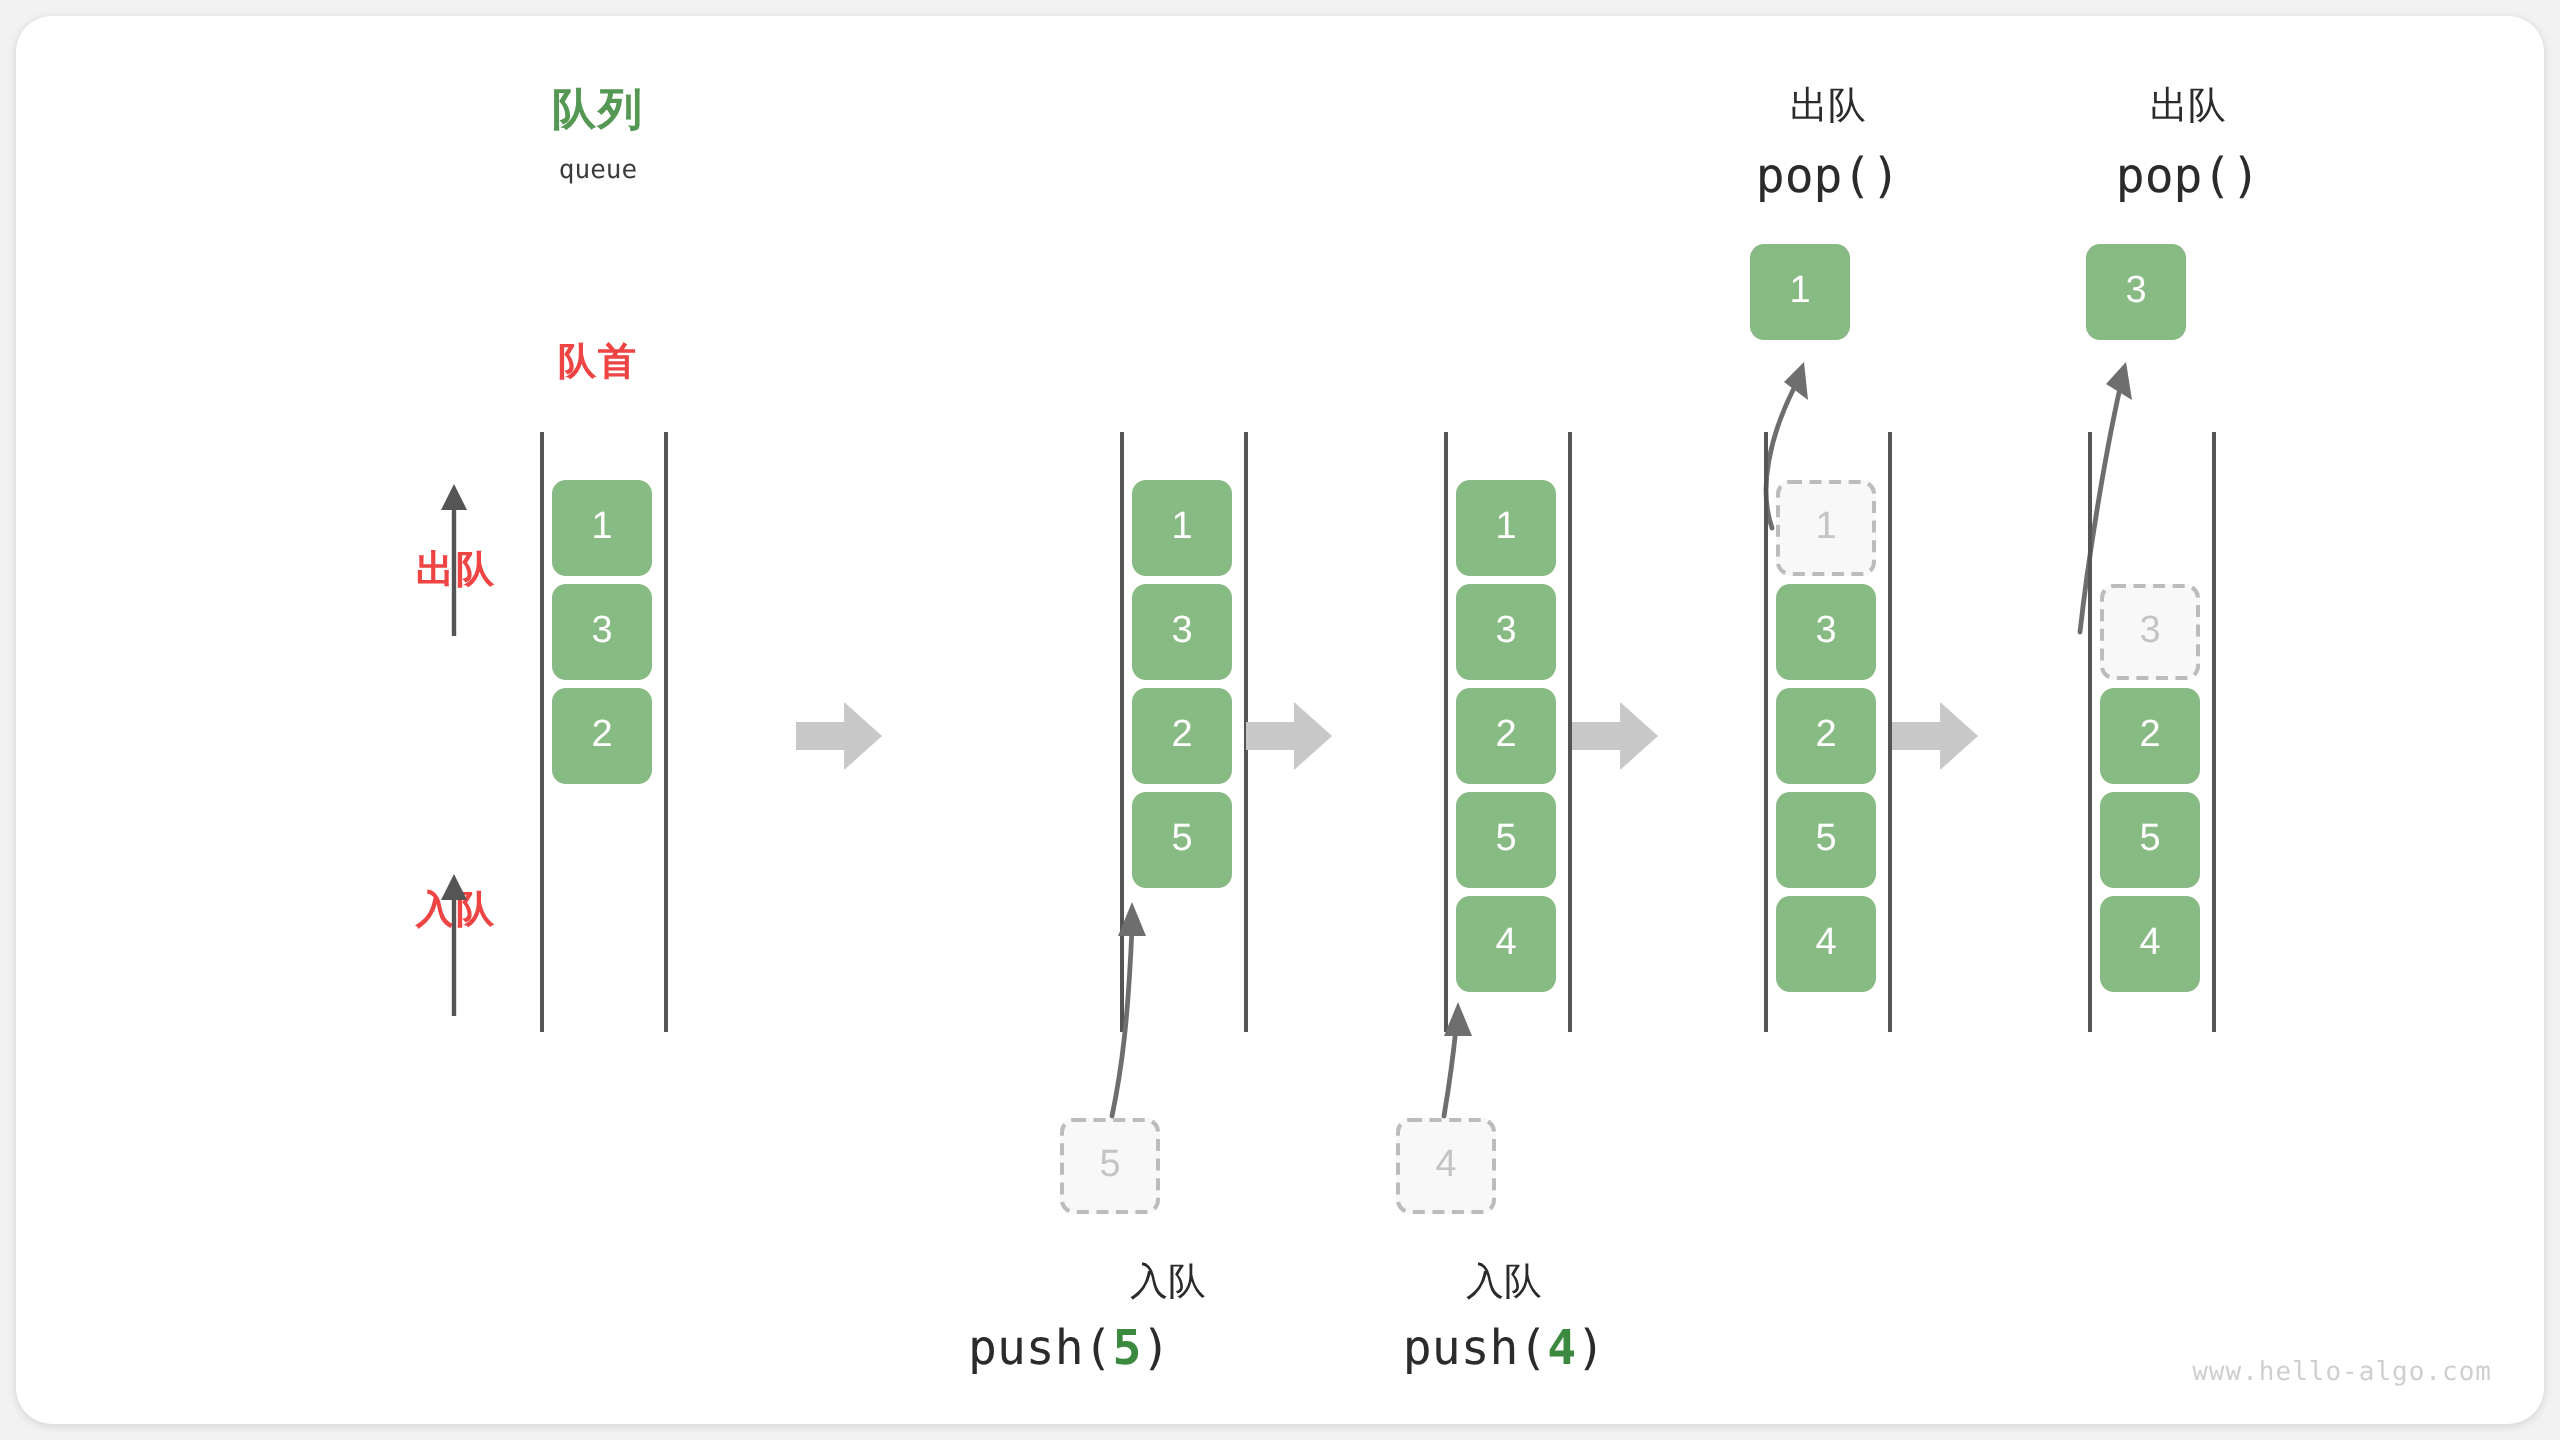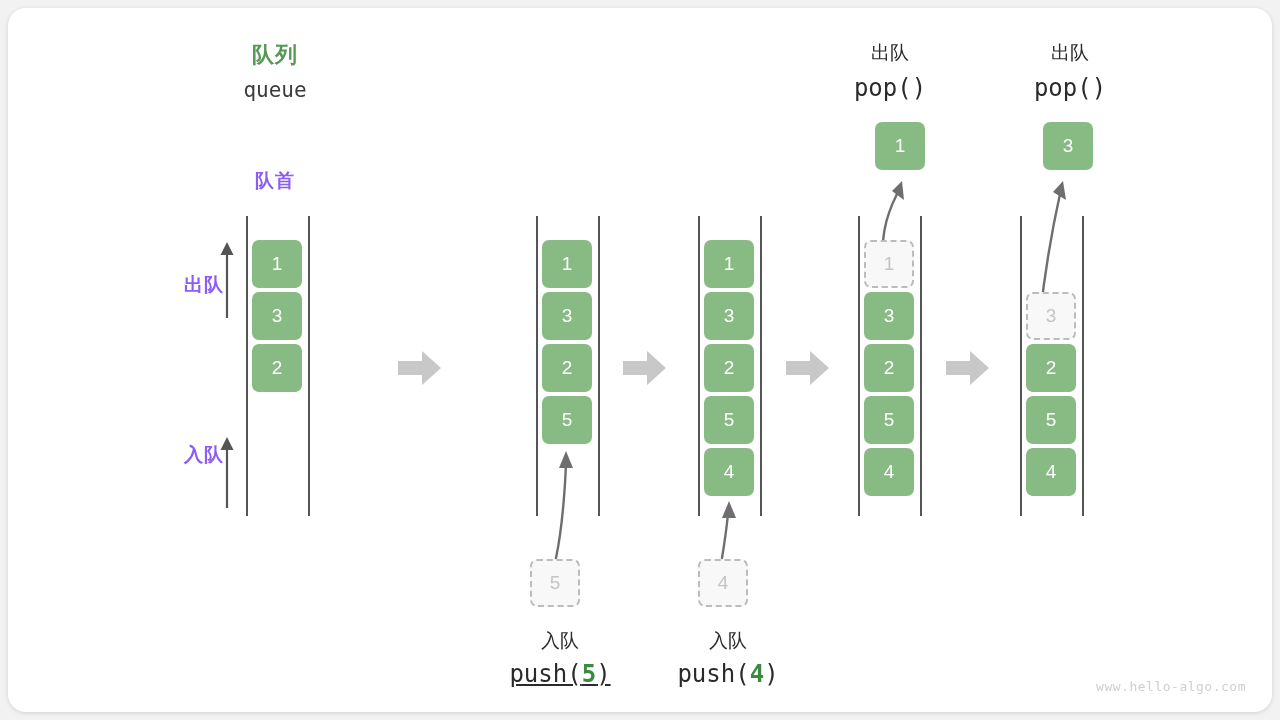--- a/index.html
+++ b/index.html
@@ -17,37 +17,37 @@
   #card {
     position: absolute;
     left: 8px; top: 8px;
     width: 1264px; height: 704px;
     background: #ffffff;
     border-radius: 18px;
     box-shadow: 0 1px 5px rgba(0,0,0,0.13);
   }
 
   
-  .abs { position: absolute; }
+  .abs { position: absolute; margin-left: 24px; }
 
   
   .title-cn {
     font-size: 22px; font-weight: bold;
     color: #549853;
     text-align: center;
     letter-spacing: 1px;
   }
   .title-en {
     font-family: "DejaVu Sans Mono", "Liberation Mono", monospace;
-    font-size: 21px; color: #3b3b3b;
+    font-size: 13px; color: #3b3b3b;
     text-align: center;
   }
   .label-cn {
     font-size: 19px; font-weight: bold;
-    color: #8b5cf6;
+    color: #ef4444;
     text-align: center;
     letter-spacing: 1px;
   }
   .op-cn {
     font-size: 19px; color: #2b2b2b;
     text-align: center;
   }
   .op-code {
     font-family: "DejaVu Sans Mono", "Liberation Mono", monospace;
     font-size: 24px; color: #2b2b2b;
@@ -152,21 +152,21 @@
     </div>
 
     <div class="cell ghost detached" style="left:522px; top:551px;">5</div>
     <div class="curve" style="left:520px; top:430px;">
       <svg width="80" height="125" viewBox="0 0 80 125">
         <path d="M28 120 C 33 96, 36 72, 38 26" stroke="#6e6e6e" stroke-width="2.4" fill="none" stroke-linecap="round"></path>
         <path d="M38 13 L45 30 L31 30 Z" fill="#6e6e6e"></path>
       </svg>
     </div>
     <div class="abs op-cn" style="left:472px; top:620px; width:160px; text-align:center;">入队</div>
-    <div class="abs op-code" style="left:452px; top:652px; width:200px; text-align:center;text-decoration:underline;"><span>push(</span><span class="arg">5</span><span>)</span></div>
+    <div class="abs op-code" style="left:452px; top:652px; width:200px; text-align:left;"><span>push(</span><span class="arg">5</span><span>)</span></div>
 
     <div class="block-arrow" style="left:615px; top:342px;">
       <svg width="44" height="36" viewBox="0 0 44 36">
         <path d="M0 11 L24 11 L24 1 L43 18 L24 35 L24 25 L0 25 Z" fill="#c8c8c8"></path>
       </svg>
     </div>
 
     <div class="abs" style="left:690px; top:208px; width:64px; height:300px;">
       <div class="rail" style="left:0px;  top:0px; height:300px;"></div>
       <div class="rail" style="left:62px; top:0px; height:300px;"></div>

